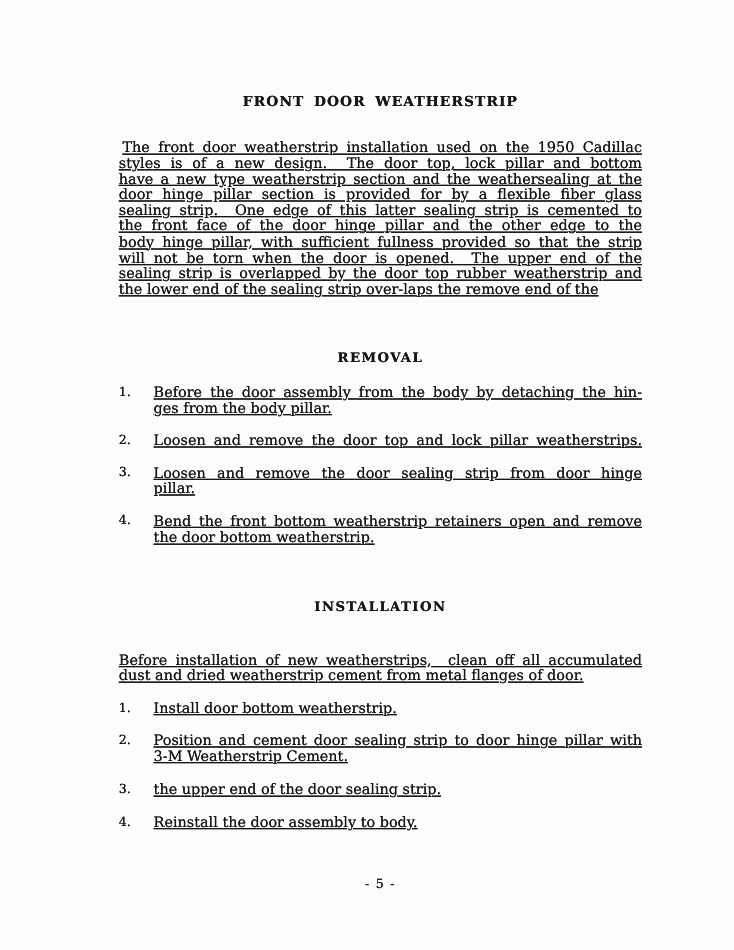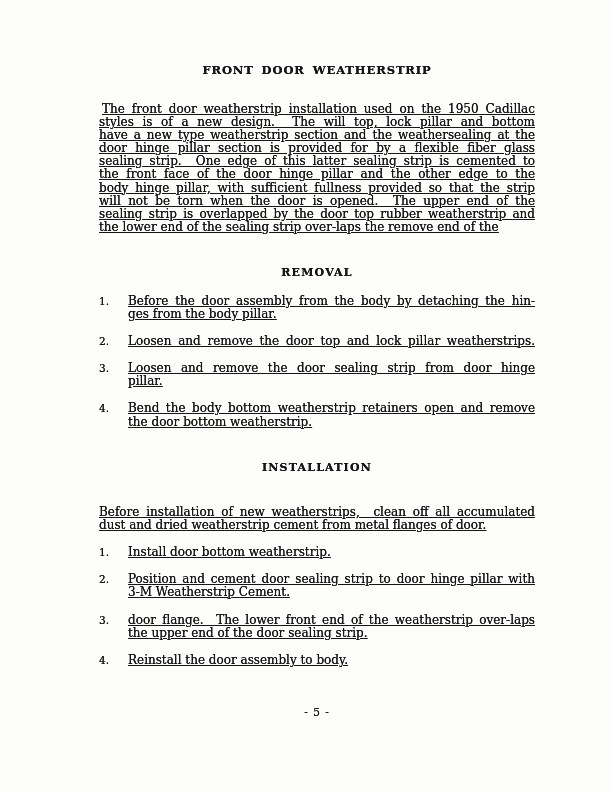--- a/index.html
+++ b/index.html
@@ -20,21 +20,21 @@
     width: 612px;
     height: 792px;
     background: var(--paper);
     overflow: hidden;
     font-family: "DejaVu Serif", serif;
     color: var(--ink);
   }
   .content {
     position: absolute;
     left: 99px;
-    top: 0;
+    top: 14px;
     width: 436px;
   }
   .doc-title {
     margin: 64px 0 0;
     font-size: 11.5px;
     line-height: 13px;
     font-weight: bold;
     text-align: center;
     letter-spacing: 0.9px;
     word-spacing: 3px;
@@ -47,21 +47,21 @@
     text-align: justify;
     text-align-last: justify;
     white-space: pre-wrap;
     text-shadow: 0 0 0.4px currentColor;
     text-decoration: underline;
   }
   .tline:last-child { text-align-last: left; }
   .justify-last .tline:last-child { text-align-last: justify; }
   .indent-first .tline:first-child { text-indent: 3px; }
   .sec-heading {
-    margin: 33px 0 0;
+    margin: 45px 0 0;
     font-size: 11px;
     line-height: 12px;
     font-weight: bold;
     text-align: center;
     letter-spacing: 1.2px;
     text-shadow: 0 0 0.4px currentColor;
   }
   .steps {
     list-style: none;
     margin: 16px 0 0;
@@ -91,21 +91,21 @@
 </head>
 <body>
 
 <div class="sheet">
   <div class="content">
 
     <h1 class="doc-title">FRONT DOOR WEATHERSTRIP</h1>
 
     <div class="para indent-first">
         <div class="tline">The front door weatherstrip installation used on the 1950 Cadillac</div>
-        <div class="tline">styles is of a new design.  The will top, lock pillar and bottom</div>
+        <div class="tline">styles is of a new design.  The door top, lock pillar and bottom</div>
         <div class="tline">have a new type weatherstrip section and the weathersealing at the</div>
         <div class="tline">door hinge pillar section is provided for by a flexible fiber glass</div>
         <div class="tline">sealing strip.  One edge of this latter sealing strip is cemented to</div>
         <div class="tline">the front face of the door hinge pillar and the other edge to the</div>
         <div class="tline">body hinge pillar, with sufficient fullness provided so that the strip</div>
         <div class="tline">will not be torn when the door is opened.  The upper end of the</div>
         <div class="tline">sealing strip is overlapped by the door top rubber weatherstrip and</div>
         <div class="tline">the lower end of the sealing strip over-laps the remove end of the</div>
       </div>
 
@@ -128,21 +128,21 @@
       <li class="step">
         <span class="num">3.</span>
         <div class="step-text">
             <div class="tline">Loosen and remove the door sealing strip from door hinge</div>
             <div class="tline">pillar.</div>
           </div>
       </li>
       <li class="step">
         <span class="num">4.</span>
         <div class="step-text">
-            <div class="tline">Bend the body bottom weatherstrip retainers open and remove</div>
+            <div class="tline">Bend the front bottom weatherstrip retainers open and remove</div>
             <div class="tline">the door bottom weatherstrip.</div>
           </div>
       </li>
     </ol>
 
     <h2 class="sec-heading">INSTALLATION</h2>
 
     <div class="para" style="margin-top:32px">
         <div class="tline">Before installation of new weatherstrips,  clean off all accumulated</div>
         <div class="tline">dust and dried weatherstrip cement from metal flanges of door.</div>
@@ -158,21 +158,20 @@
       <li class="step">
         <span class="num">2.</span>
         <div class="step-text">
             <div class="tline">Position and cement door sealing strip to door hinge pillar with</div>
             <div class="tline">3-M Weatherstrip Cement.</div>
           </div>
       </li>
       <li class="step mt15">
         <span class="num">3.</span>
         <div class="step-text">
-            <div class="tline">door flange.  The lower front end of the weatherstrip over-laps</div>
             <div class="tline">the upper end of the door sealing strip.</div>
           </div>
       </li>
       <li class="step">
         <span class="num">4.</span>
         <div class="step-text">
             <div class="tline">Reinstall the door assembly to body.</div>
           </div>
       </li>
     </ol>

